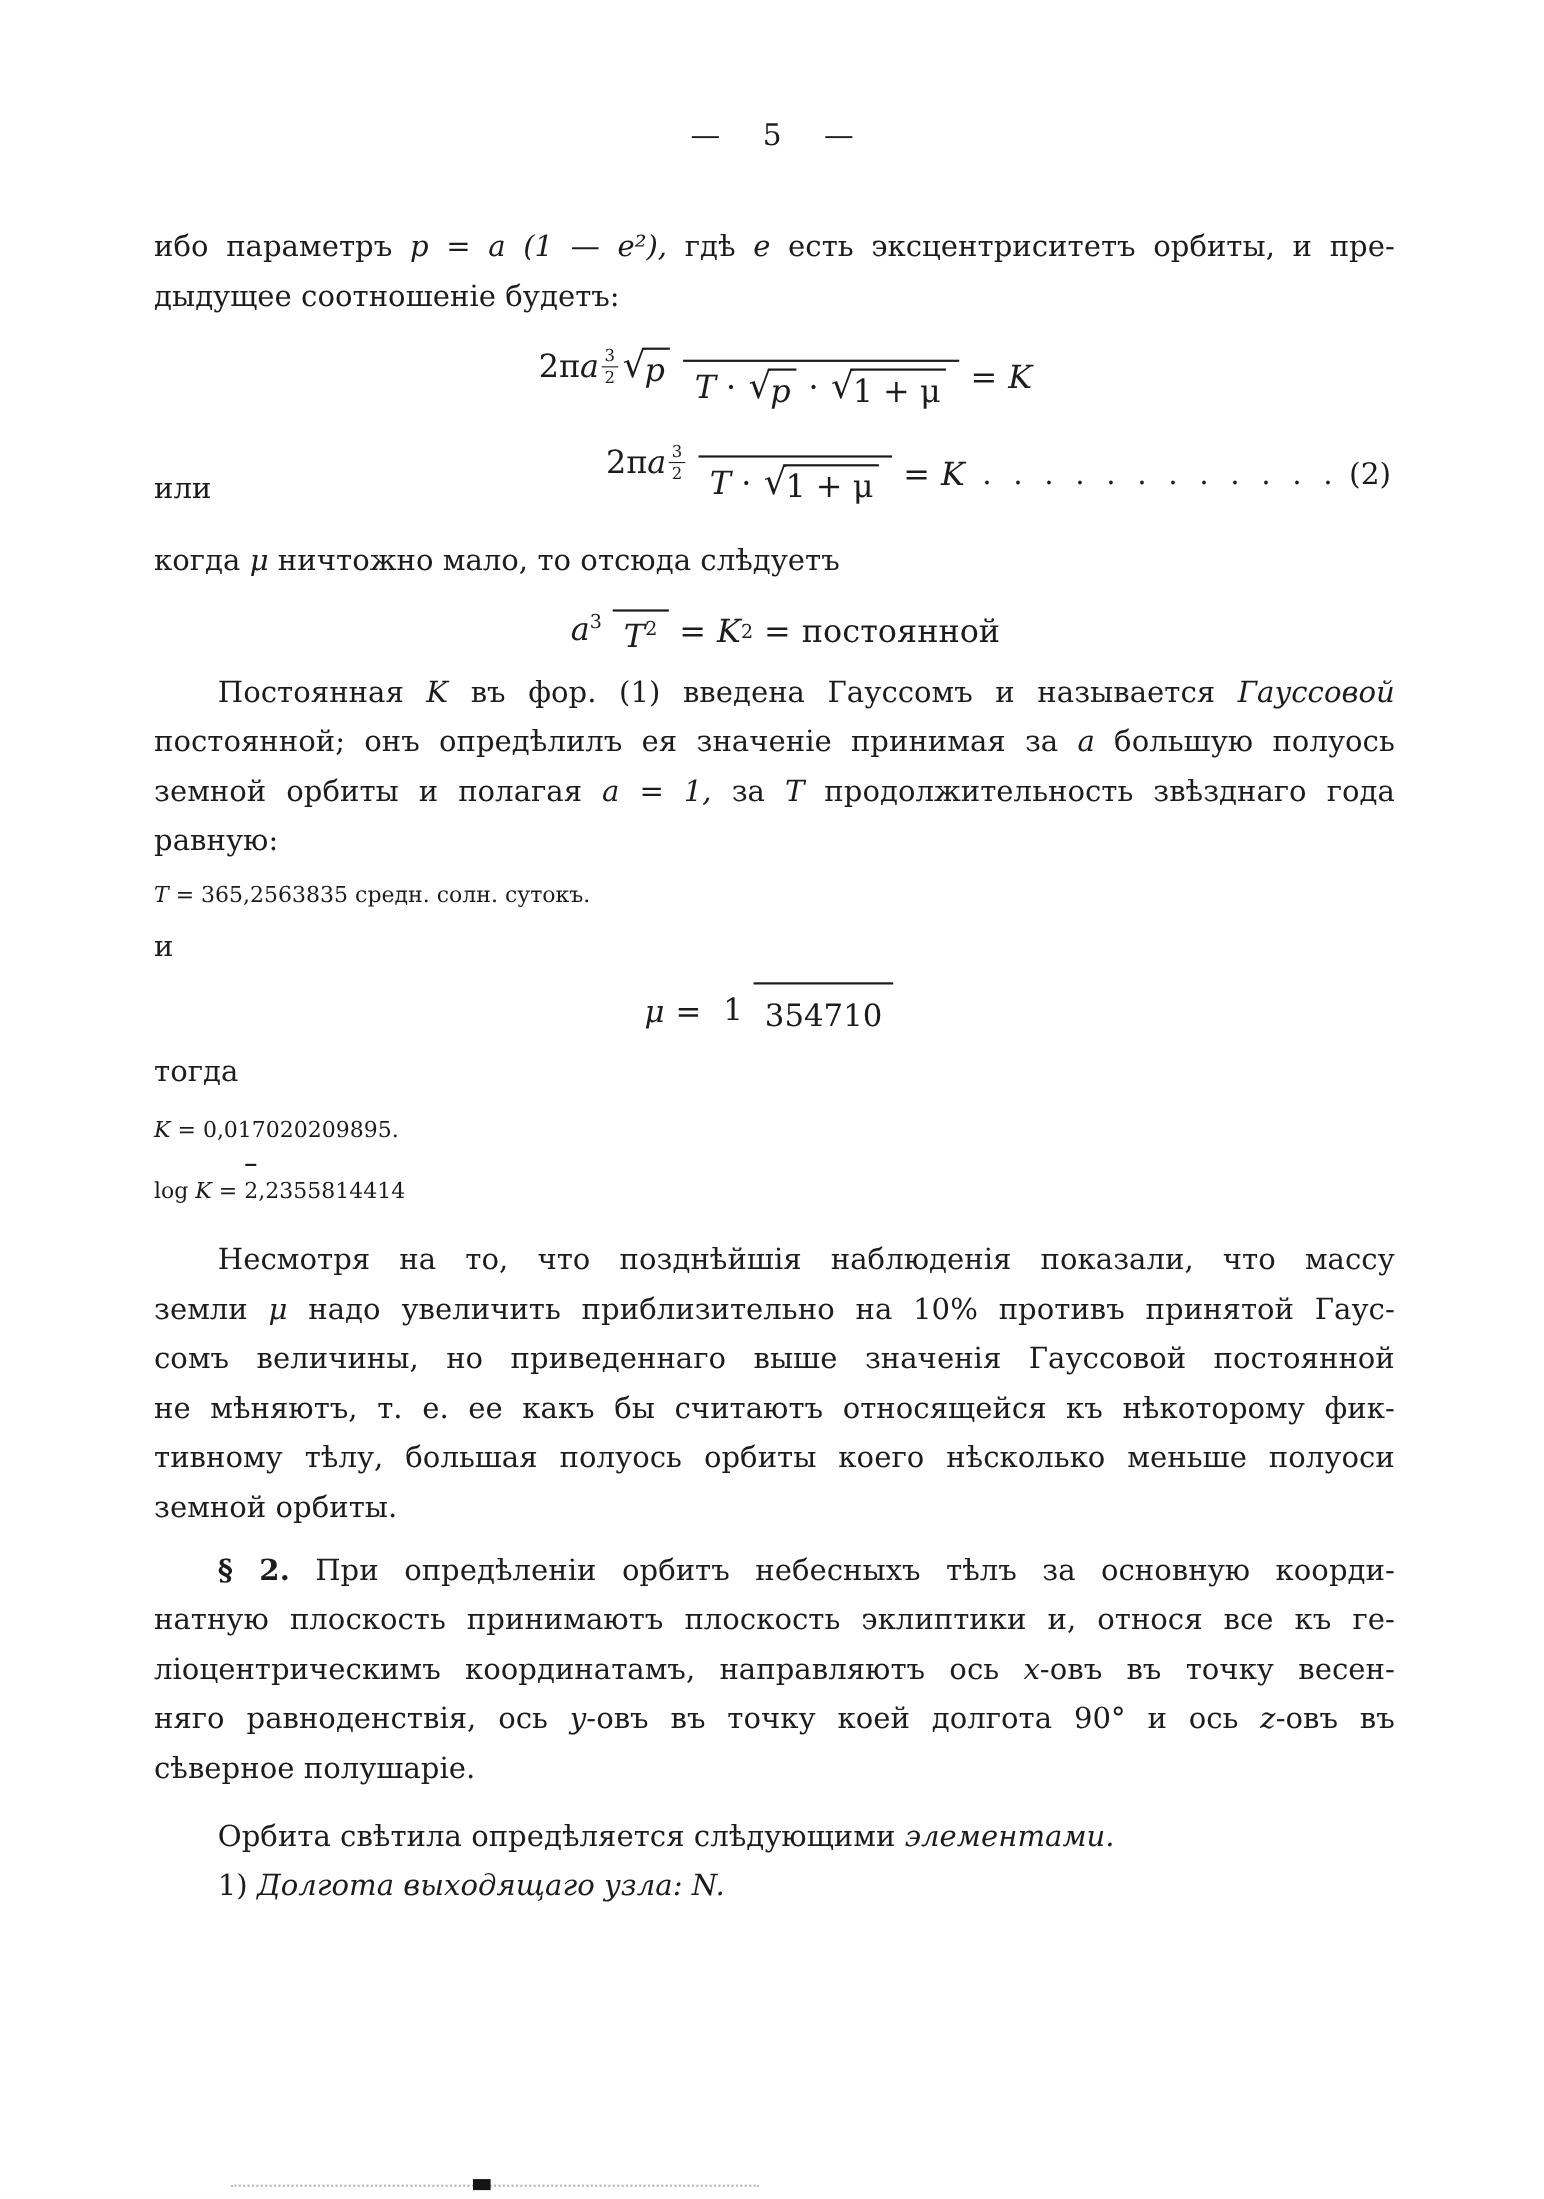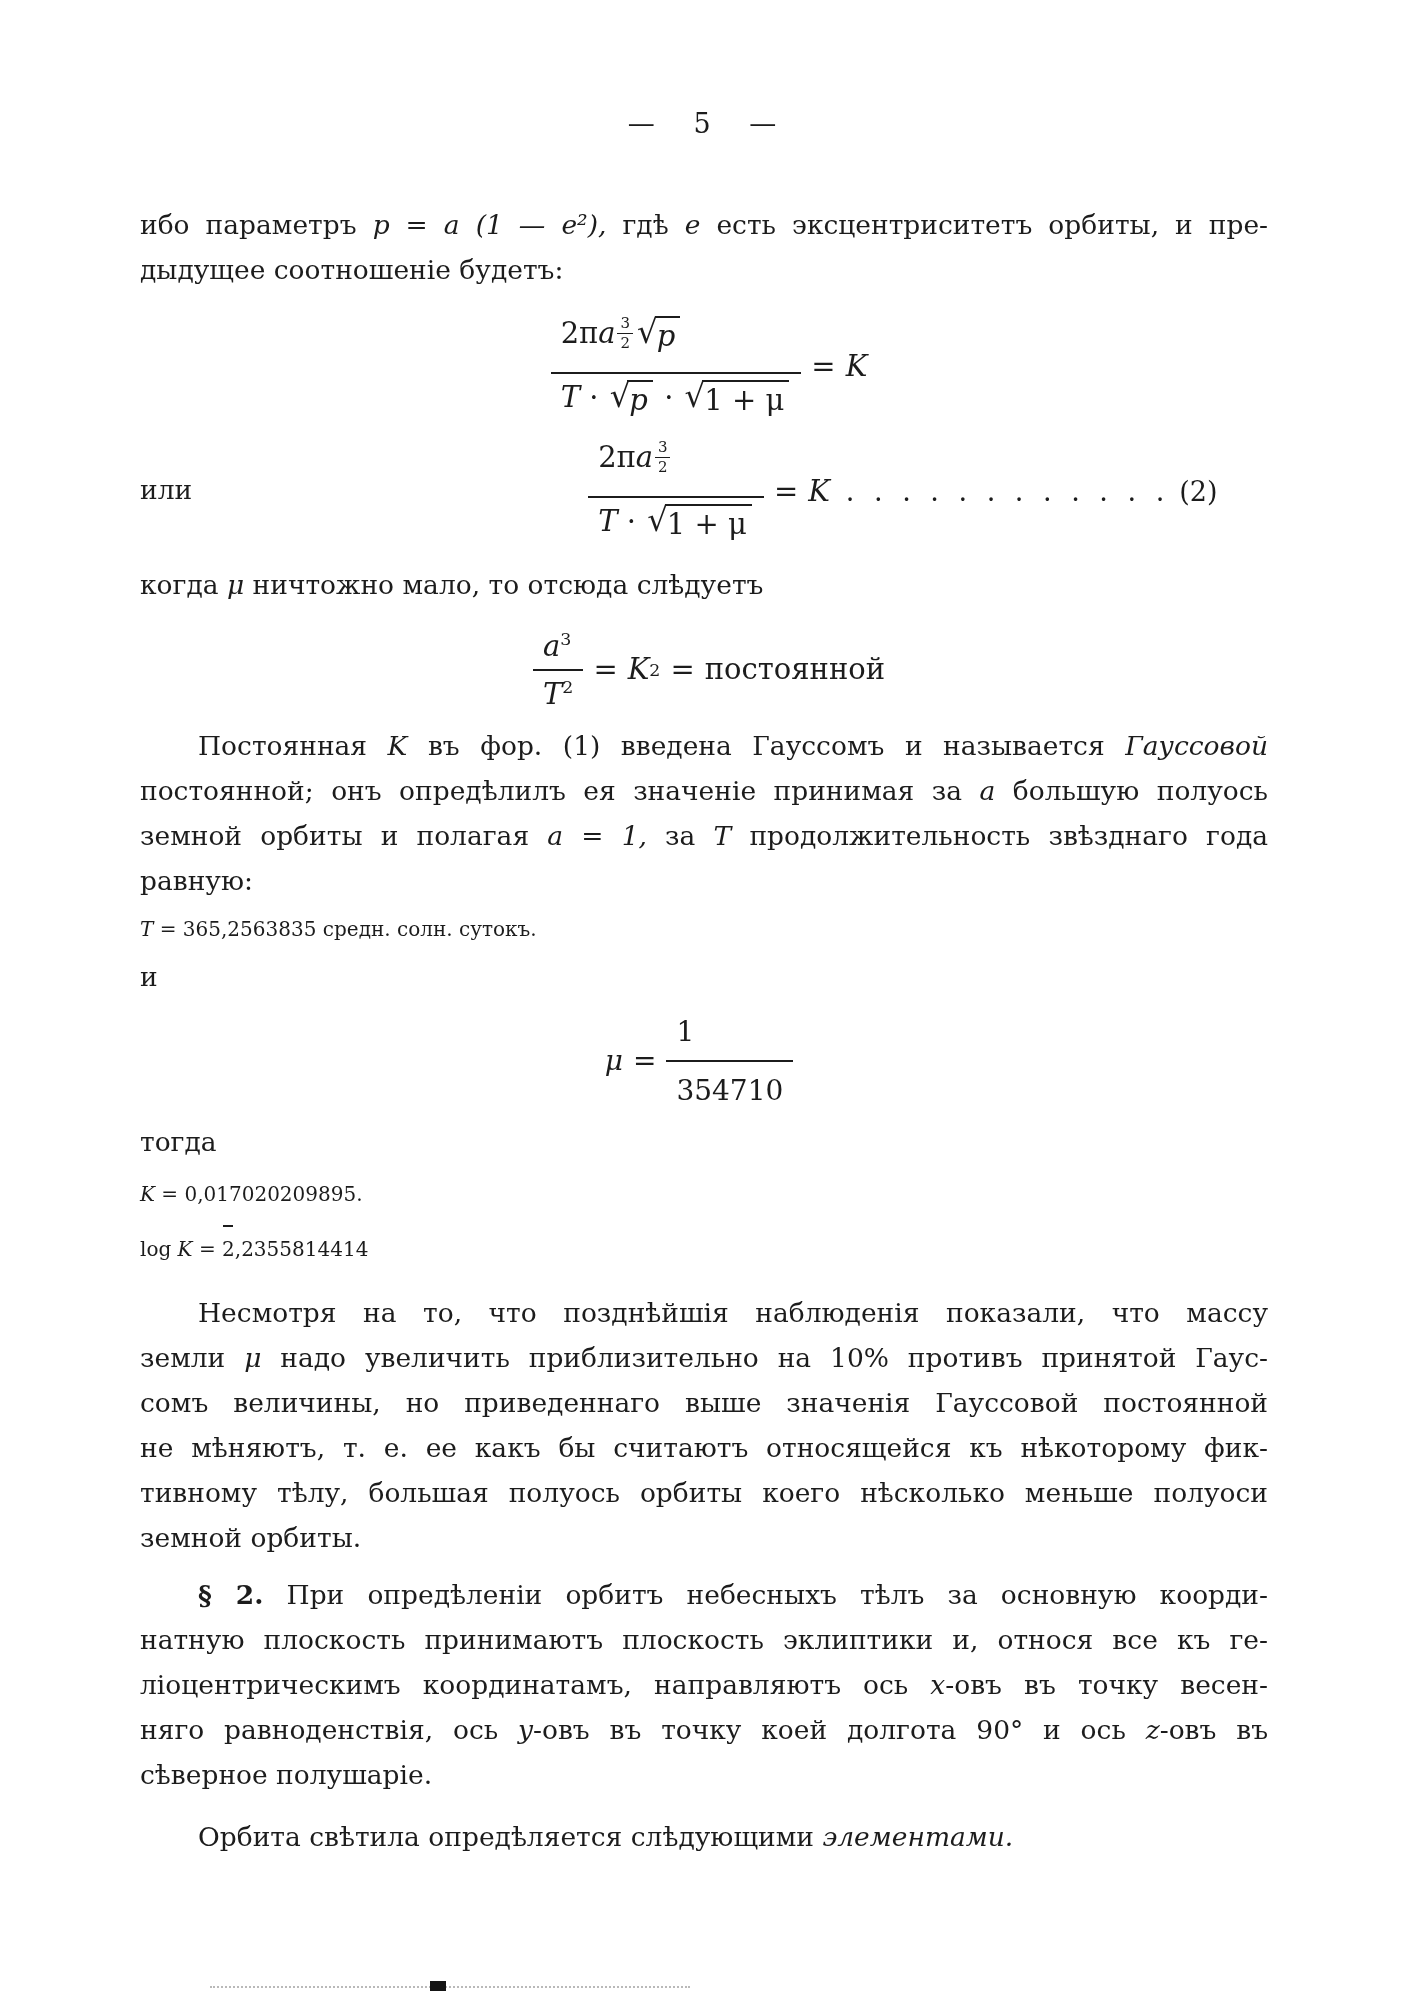--- a/index.html
+++ b/index.html
@@ -15,21 +15,21 @@
   .content { position:absolute; left:140px; top:0; width:1128px;
     font-size:26.5px; line-height:45px; }
   .tl { white-space:nowrap; }
   .j { text-align:justify; text-align-last:justify; white-space:normal; }
   .ind { text-indent:58px; }
   .v { font-style:italic; }
   .b { font-weight:bold; font-style:normal; }
   
   .formula { display:flex; justify-content:center; align-items:center;
     font-size:29px; line-height:1.15; }
-  .frac { display:inline-flex; flex-direction:column; align-items:flex-start; margin:0 10px; }
+  .frac { display:inline-flex; align-items:flex-end; margin:0 10px; }
   .frac .num { padding:0 10px 6px; }
   .frac .den { border-top:2px solid #1c1c1c; padding:6px 10px 0; }
   .supfrac { display:inline-flex; flex-direction:column; align-items:center;
     font-size:15px; line-height:1.1; transform:translateY(-15px); margin:0 2px; }
   .supfrac .t { border-bottom:1.5px solid #1c1c1c; padding:0 3px 1px; }
   .supfrac .bt { padding-top:1px; }
   .sq { display:inline-flex; align-items:flex-start; margin:0 2px; }
   .rad { font-size:1.12em; line-height:1; }
   .vin { border-top:2px solid #1c1c1c; padding:2px 5px 0 2px; margin-left:-3px; }
   .eqrow { font-size:20px; line-height:45px; }
@@ -186,20 +186,21 @@
     <div class="m-p5">
       <div class="tl j ind"><span class="b">§ 2.</span><span> При опредѣленіи орбитъ небесныхъ тѣлъ за основную коорди-</span></div>
       <div class="tl j"><span>натную плоскость принимаютъ плоскость эклиптики и, относя все къ ге-</span></div>
       <div class="tl j"><span>ліоцентрическимъ координатамъ, направляютъ ось </span><i class="v">x</i><span>-овъ въ точку весен-</span></div>
       <div class="tl j"><span>няго равноденствія, ось </span><i class="v">y</i><span>-овъ въ точку коей долгота 90° и ось </span><i class="v">z</i><span>-овъ въ</span></div>
       <div class="tl"><span>сѣверное полушаріе.</span></div>
     </div>
 
     <div class="tl ind m-p6"><span>Орбита свѣтила опредѣляется слѣдующими </span><i class="v">элементами.</i></div>
 
+    <div class="tl ind"><span>1) </span><i class="v">Долгота выходящаго узла: N.</i></div>
 
     <div>
       <div class="tl j ind"></div>
 
     </div>
 
   </div>
 
   <div class="artifact-line"></div>
   <div class="artifact-mark"></div>

